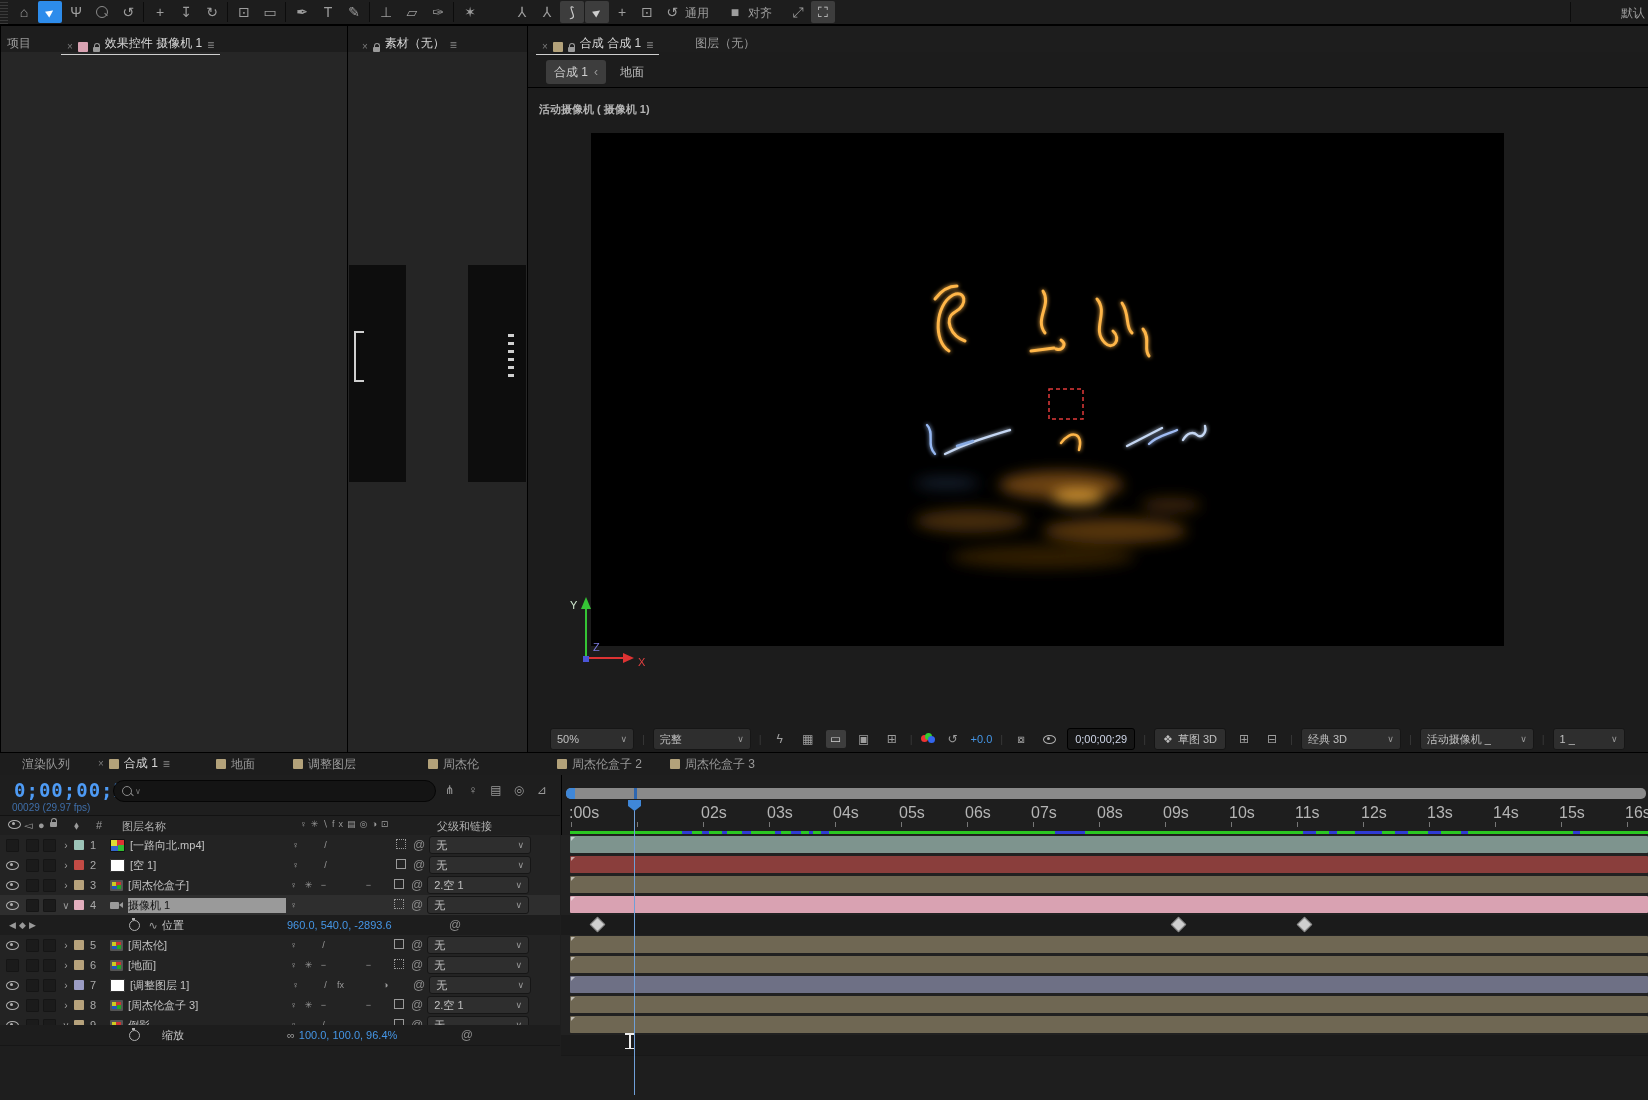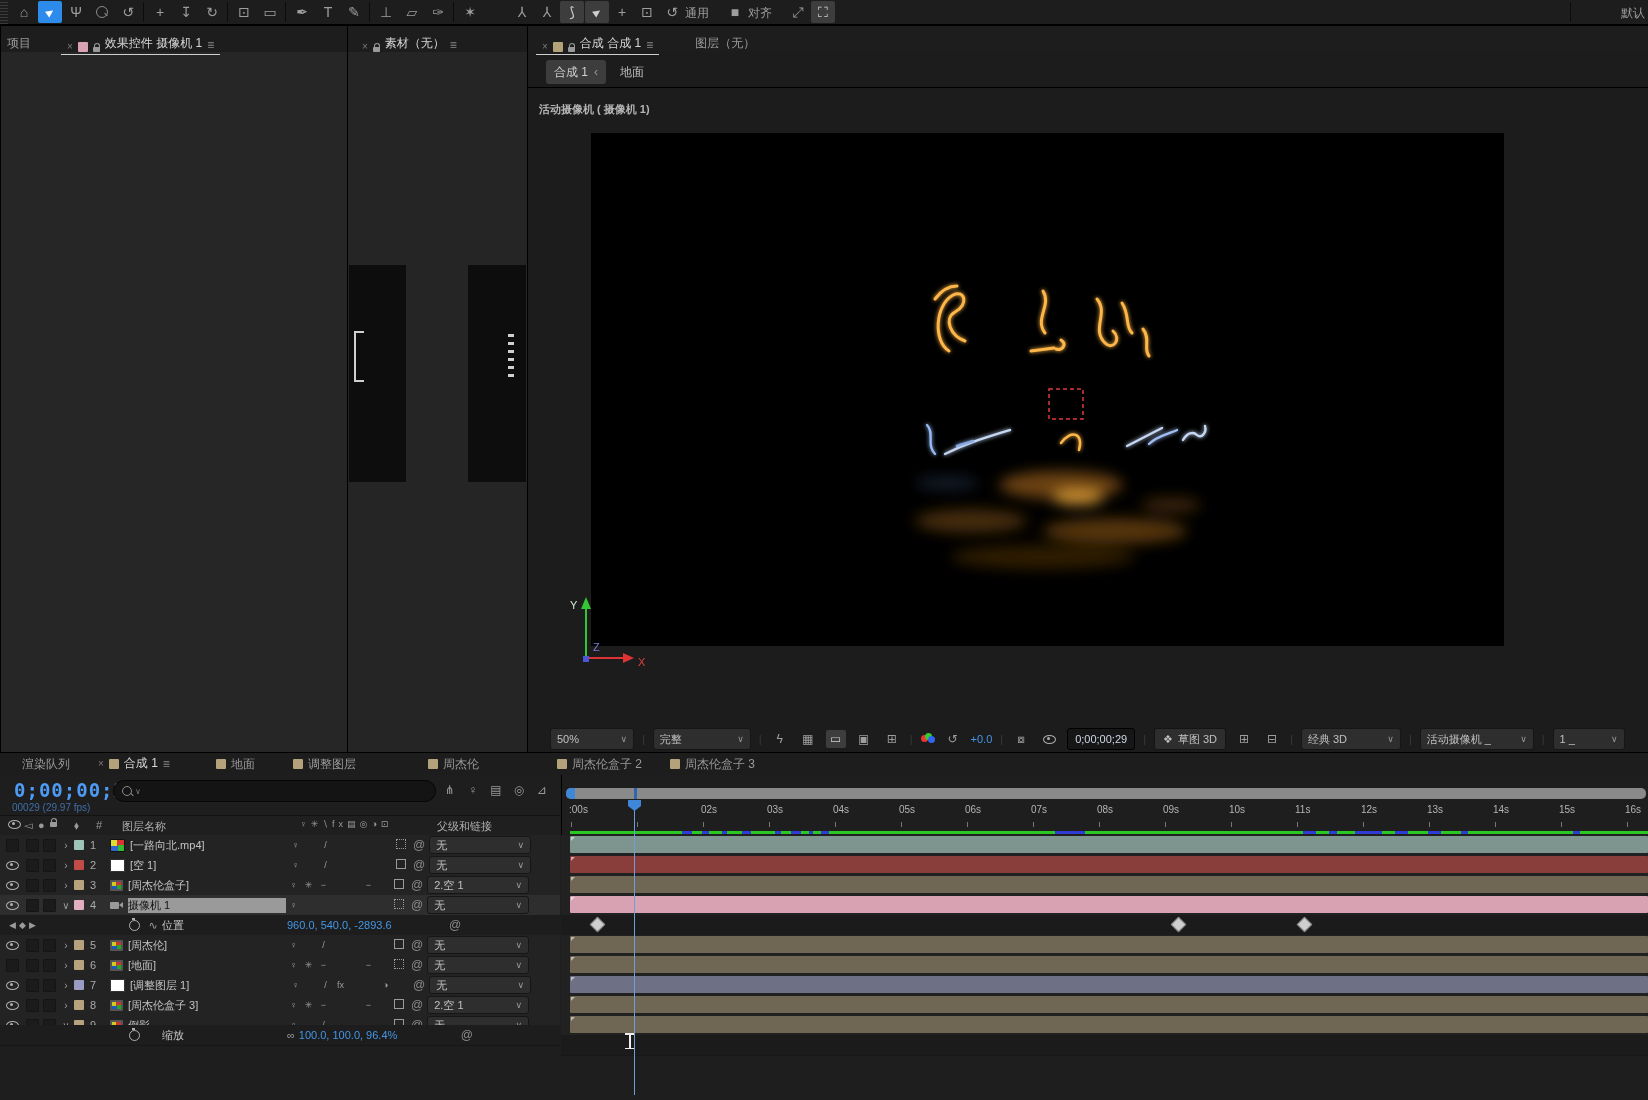--- a/index.html
+++ b/index.html
@@ -81,21 +81,21 @@
   .bar{position:absolute;left:9px;right:0;top:1px;height:17px;border-radius:1px;}
   .bar::before{content:"";position:absolute;left:1px;top:1px;border-top:4px solid rgba(255,255,255,.55);border-right:4px solid transparent;}
   .kf{position:absolute;top:4px;width:9px;height:9px;background:#cfcfcf;transform:rotate(45deg);border:1px solid #888;}
   .ph-line{position:absolute;width:1px;background:#6f9fd8;}
   .ph-head{position:absolute;width:13px;height:11px;background:#3f87d8;clip-path:polygon(0 0,100% 0,100% 55%,50% 100%,0 55%);}
   .ibeam{position:absolute;width:9px;height:16px;}
   .ibeam::before,.ibeam::after{content:"";position:absolute;left:0;width:9px;height:1.5px;background:#eee;}
   .ibeam::before{top:0}.ibeam::after{bottom:0}
   .ibeam i{position:absolute;left:4px;top:0;width:1.5px;height:16px;background:#eee;}
   .tick{position:absolute;width:1px;height:5px;background:#777;top:22px;}
-  .rlabel{position:absolute;top:4px;font-size:10px;color:#b4b4b4;}
+  .rlabel{position:absolute;top:4px;font-size:16px;color:#b4b4b4;}
   .cacheseg{position:absolute;top:0;height:3px;}
 </style>
 </head>
 <body>
 
 <div id="app">
 
   <div class="abs toolbar">
     <div class="abs grip"></div>
     <div id="tools-main" class="abs" style="left:0;top:0;width:1000px;height:24px;">

